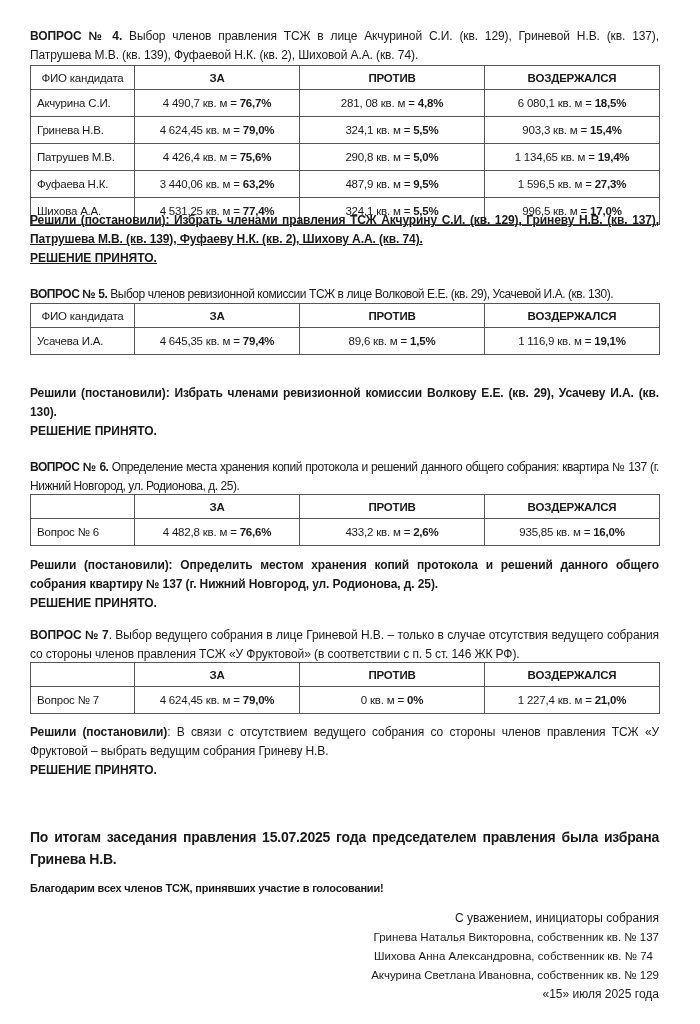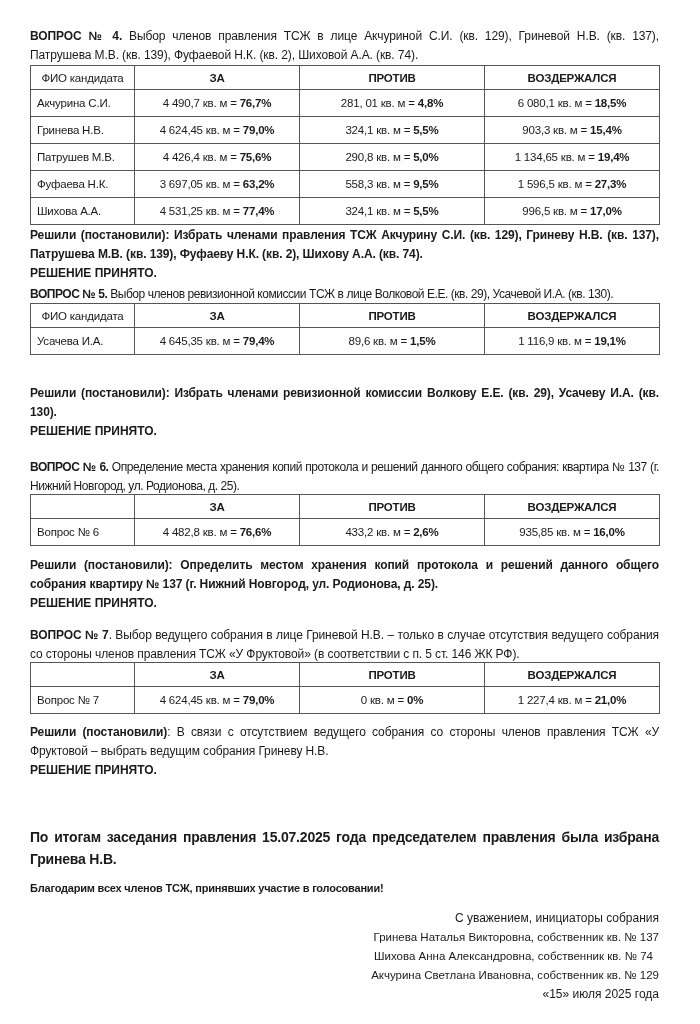--- a/index.html
+++ b/index.html
@@ -52,51 +52,51 @@
         <th style="font-weight:normal">ФИО кандидата</th>
         <th>ЗА</th>
         <th>ПРОТИВ</th>
         <th>ВОЗДЕРЖАЛСЯ</th>
       </tr>
         </thead>
       <tbody id="q4-body">
           <tr>
             <td class="name">Акчурина С.И.</td>
             <td><span>4 490,7 кв. м = </span><span class="pct">76,7%</span></td>
-            <td><span>281, 01 кв. м = </span><span class="pct">4,8%</span></td>
+            <td><span>281, 08 кв. м = </span><span class="pct">4,8%</span></td>
             <td><span>6 080,1 кв. м = </span><span class="pct">18,5%</span></td>
           </tr>
           <tr>
             <td class="name">Гринева Н.В.</td>
             <td><span>4 624,45 кв. м = </span><span class="pct">79,0%</span></td>
             <td><span>324,1 кв. м = </span><span class="pct">5,5%</span></td>
             <td><span>903,3 кв. м = </span><span class="pct">15,4%</span></td>
           </tr>
           <tr>
             <td class="name">Патрушев М.В.</td>
             <td><span>4 426,4 кв. м = </span><span class="pct">75,6%</span></td>
             <td><span>290,8 кв. м = </span><span class="pct">5,0%</span></td>
             <td><span>1 134,65 кв. м = </span><span class="pct">19,4%</span></td>
           </tr>
           <tr>
             <td class="name">Фуфаева Н.К.</td>
-            <td><span>3 697,05 кв. м = </span><span class="pct">63,2%</span></td>
-            <td><span>558,3 кв. м = </span><span class="pct">9,5%</span></td>
+            <td><span>3 440,06 кв. м = </span><span class="pct">63,2%</span></td>
+            <td><span>487,9 кв. м = </span><span class="pct">9,5%</span></td>
             <td><span>1 596,5 кв. м = </span><span class="pct">27,3%</span></td>
           </tr>
           <tr>
             <td class="name">Шихова А.А.</td>
             <td><span>4 531,25 кв. м = </span><span class="pct">77,4%</span></td>
             <td><span>324,1 кв. м = </span><span class="pct">5,5%</span></td>
             <td><span>996,5 кв. м = </span><span class="pct">17,0%</span></td>
           </tr>
         </tbody>
     </table>
   </div>
-  <div class="block" style="top:226px;">
+  <div class="block" style="top:211px;text-decoration:underline;">
     <p class="res">Решили (постановили): Избрать членами правления ТСЖ Акчурину С.И. (кв. 129), Гриневу Н.В. (кв. 137), Патрушева М.В. (кв. 139), Фуфаеву Н.К. (кв. 2), Шихову А.А. (кв. 74).</p>
     <p class="accepted">РЕШЕНИЕ ПРИНЯТО.</p>
   </div>
 
   <div class="block" style="top:285px;">
     <p class="q-text narrow"><span class="q-label">ВОПРОС № 5.</span><span> Выбор членов ревизионной комиссии ТСЖ в лице Волковой Е.Е. (кв. 29), Усачевой И.А. (кв. 130).</span></p>
   </div>
   <div class="block" style="top:303px;">
     <table>
       <colgroup>

